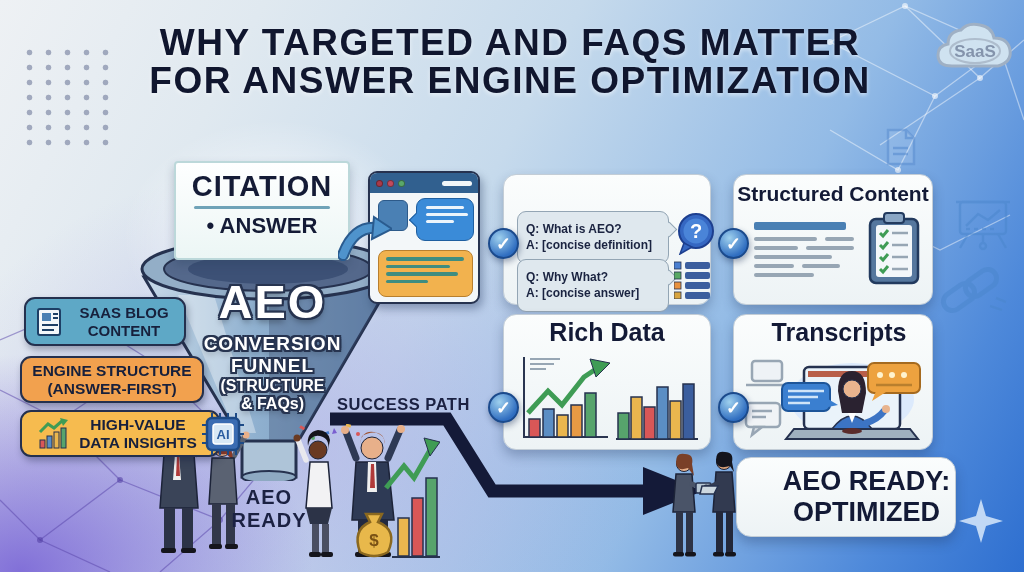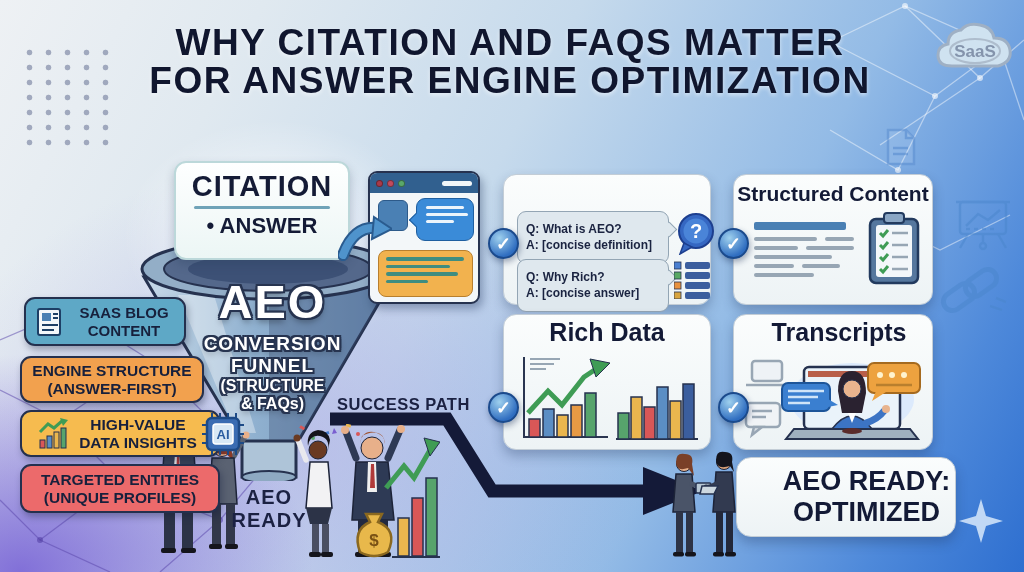--- a/index.html
+++ b/index.html
@@ -27,21 +27,21 @@
   
   .saas { position:absolute; left:930px; top:20px; width:90px; height:64px; }
   .saas text { font:bold 17px "Liberation Sans", sans-serif; fill:#8494ac; }
 
   
   .glow { position:absolute; left:110px; top:110px; width:330px; height:230px;
     background:radial-gradient(ellipse at 50% 55%, rgba(255,255,255,.85), rgba(255,255,255,0) 65%); }
 
   
   .cit-card { position:absolute; left:174px; top:161px; width:176px; height:99px;
-    background:linear-gradient(#feffff,#ecf6f5); border:2px solid #bcd8da; border-radius:12px;
+    background:linear-gradient(#feffff,#ecf6f5); border:2px solid #bcd8da; border-radius:4px;
     box-shadow:0 5px 10px rgba(40,60,90,.28); text-align:center; color:#141b36; }
   .cit-title { font-size:29px; font-weight:bold; margin-top:7px; letter-spacing:1px; }
   .cit-div { height:3px; background:#6fa3b8; margin:3px 18px 4px; border-radius:2px; }
   .cit-bullet { font-size:22px; font-weight:bold; }
 
   
   .funnel-text { position:absolute; left:165px; top:278px; width:215px; text-align:center;
     color:#fff; font-weight:bold;
     text-shadow:-2px 0 0 #273450, 2px 0 0 #273450, 0 -2px 0 #273450, 0 2px 0 #273450,
       -2px -2px 0 #273450, 2px 2px 0 #273450, -2px 2px 0 #273450, 2px -2px 0 #273450, 0 4px 6px rgba(0,0,0,.35); }
@@ -162,21 +162,21 @@
       <circle cx="120" cy="480" r="3"></circle>
         <circle cx="220" cy="520" r="3"></circle>
         <circle cx="40" cy="540" r="3"></circle>
     </g>
   </svg>
 
   <div class="dots"></div>
   <div class="glow z2"></div>
 
   <div class="title z5">
-    <div>WHY CITATION AND FAQS MATTER</div>
+    <div>WHY TARGETED AND FAQS MATTER</div>
     <div>FOR ANSWER ENGINE OPTIMIZATION</div>
   </div>
 
   <svg class="saas z5" viewBox="0 0 90 64">
     <path d="M22 46 Q8 46 8 35 Q8 26 18 24 Q18 12 31 10 Q38 2 50 5 Q62 7 64 18 Q78 18 80 30 Q82 42 68 46 Z" fill="#cfe2f0" stroke="#9fb0c4" stroke-width="3"></path>
     <ellipse cx="45" cy="31" rx="25" ry="12" fill="none" stroke="#aebdcd" stroke-width="2"></ellipse>
     <text x="45" y="37" text-anchor="middle">SaaS</text>
   </svg>
 
   <svg class="abs z2" width="164" height="240" viewBox="0 0 164 240" style="left:860px;top:110px;">
@@ -304,31 +304,28 @@
         <line x1="2" y1="23" x2="8" y2="23"></line>
         <line x1="2" y1="32" x2="8" y2="32"></line>
       <line x1="38" y1="14" x2="44" y2="14"></line>
         <line x1="38" y1="23" x2="44" y2="23"></line>
         <line x1="38" y1="32" x2="44" y2="32"></line>
     </g>
     <rect x="7" y="7" width="32" height="32" rx="5" fill="#3a6cb2" stroke="#1d4a86" stroke-width="2.5"></rect>
     <rect x="13" y="13" width="20" height="20" rx="3" fill="#d8e8f5" stroke="#ffffff" stroke-width="1.5"></rect>
     <text x="23" y="28" text-anchor="middle" font-family="Liberation Sans, sans-serif" font-size="13" font-weight="bold" fill="#2a5da0">AI</text>
   </svg>
-  <div class="inbox in4 z6">
-    <span class="lbl">TARGETED ENTITIES (UNIQUE PROFILES)</span>
-  </div>
 
   <div class="card c-faqs z5">
     <div class="qa qa1">
       <div>Q: What is AEO?</div>
       <div>A: [concise definition]</div>
     </div>
     <div class="qa qa2">
-      <div>Q: Why Rich?</div>
+      <div>Q: Why What?</div>
       <div>A: [concise answer]</div>
     </div>
     <svg class="abs" style="left:172px;top:38px;" width="40" height="42" viewBox="0 0 40 42">
       <circle cx="20" cy="18" r="17" fill="#3567c2" stroke="#1d3f8f" stroke-width="2"></circle>
       <polygon points="8,30 4,41 16,34" fill="#3567c2" stroke="#1d3f8f" stroke-width="1.5"></polygon>
       <circle cx="20" cy="18" r="12.5" fill="#4a84d8"></circle>
       <text x="20" y="25" text-anchor="middle" font-family="Liberation Sans, sans-serif" font-size="20" font-weight="bold" fill="#ffffff">?</text>
     </svg>
     <svg class="abs" style="left:170px;top:86px;" width="36" height="38" viewBox="0 0 36 38">
       <g stroke="#24304e" stroke-width=".8">

